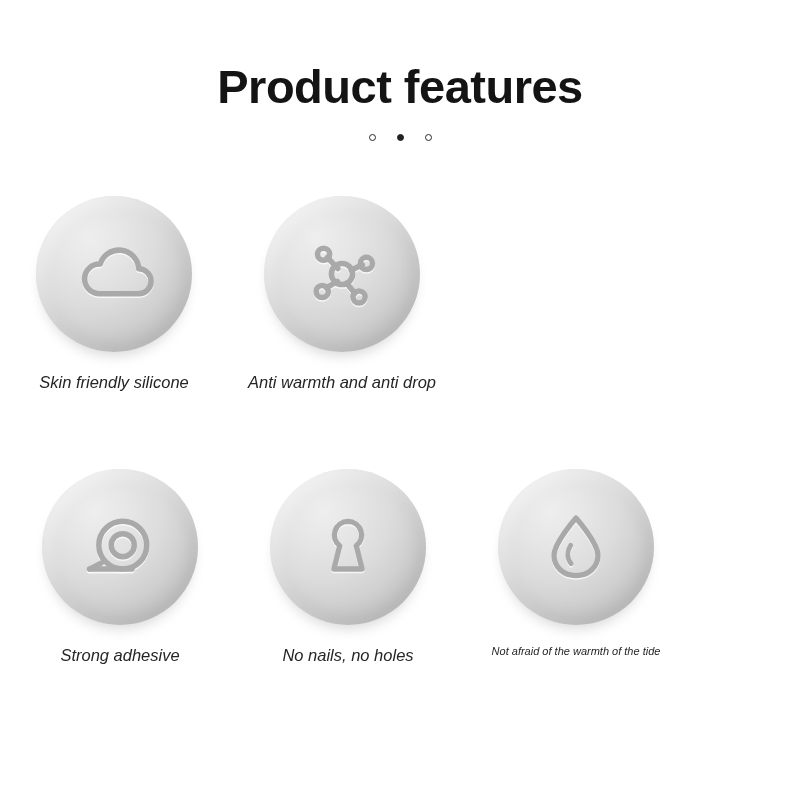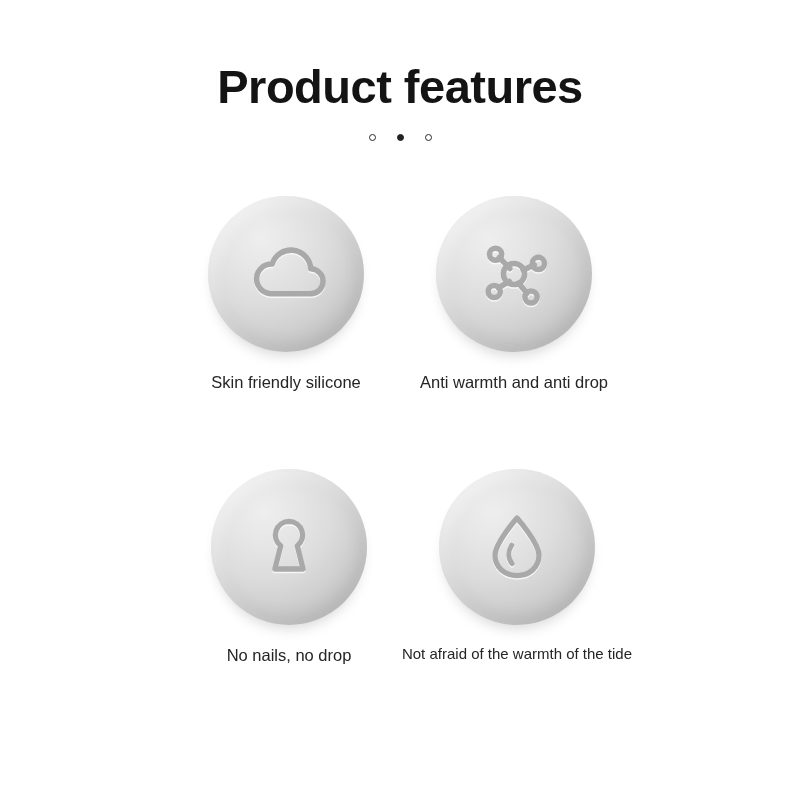--- a/index.html
+++ b/index.html
@@ -63,22 +63,23 @@
 
   
   .grid {
     position: absolute;
     top: 196px;
     left: 0;
     width: 800px;
   }
   .row {
     display: flex;
-    justify-content: center;
+    justify-content: flex-start;
     align-items: flex-start;
+    font-style: italic;
   }
   .row-1 { margin-left: 0px; }
   .row-2 { margin-top: 76px; margin-left: 6px; }
 
   .cell {
     width: 228px;
     display: flex;
     flex-direction: column;
     align-items: center;
     position: relative;
@@ -158,21 +159,21 @@
 
   .caption {
     margin-top: 20px;
     font-size: 16.5px;
     color: #252525;
     text-align: center;
     line-height: 1.25;
     white-space: nowrap;
     font-family: "Liberation Sans", "DejaVu Sans", sans-serif;
   }
-  .caption.wide { font-size: 15px; }
+  .caption.wide { font-size: 11px; }
 </style>
 </head>
 <body>
 
 <div class="page">
 
   <div class="header">
     <h1 class="page-title">Product features</h1>
 
     <div class="dots">
@@ -240,32 +241,54 @@
             </svg>
           </div>
         </div>
         <div class="caption">Anti warmth and anti drop</div>
       </div>
 
     </div>
 
     <div class="row row-2">
 
+      <div class="cell cell-4">
+        <div class="orb-wrap">
+          <div class="orb"></div>
+          <div class="glyph">
+            <svg width="92" height="92" viewBox="0 0 100 100" aria-hidden="true">
+              <g transform="translate(0,1.7)" class="emb-hi" style="stroke-width:6">
+                <circle cx="53" cy="48" r="26"></circle>
+                <circle cx="53" cy="48" r="12.5"></circle>
+                <path d="M17 74 H63"></path>
+                <path d="M17 74 L29.5 67.5"></path>
+              </g>
+              <g class="emb" style="stroke-width:6">
+                <circle cx="53" cy="48" r="26"></circle>
+                <circle cx="53" cy="48" r="12.5"></circle>
+                <path d="M17 74 H63"></path>
+                <path d="M17 74 L29.5 67.5"></path>
+              </g>
+            </svg>
+          </div>
+        </div>
+        <div class="caption">Strong adhesive</div>
+      </div>
 
       <div class="cell cell-5">
         <div class="orb-wrap">
           <div class="orb"></div>
           <div class="glyph">
             <svg width="88" height="88" viewBox="0 0 100 100" aria-hidden="true">
               <path class="emb-hi" style="stroke-width:6" transform="translate(0,1.7)" d="M50 21 a15.5 15.5 0 0 1 9.4 27.8 L66 75 H34 L40.6 48.8 A15.5 15.5 0 0 1 50 21 z"></path>
               <path class="emb" style="stroke-width:6" d="M50 21 a15.5 15.5 0 0 1 9.4 27.8 L66 75 H34 L40.6 48.8 A15.5 15.5 0 0 1 50 21 z"></path>
             </svg>
           </div>
         </div>
-        <div class="caption">No nails, no drop</div>
+        <div class="caption">No nails, no holes</div>
       </div>
 
       <div class="cell cell-6">
         <div class="orb-wrap">
           <div class="orb"></div>
           <div class="glyph">
             <svg width="88" height="88" viewBox="0 0 100 100" aria-hidden="true">
               <g transform="translate(0,1.7)" class="emb-hi" style="stroke-width:6">
                 <path d="M50 17 C50 17 75 45.5 75 59.5 C75 73.3 63.8 82.5 50 82.5
                          C36.2 82.5 25 73.3 25 59.5 C25 45.5 50 17 50 17 Z"></path>

